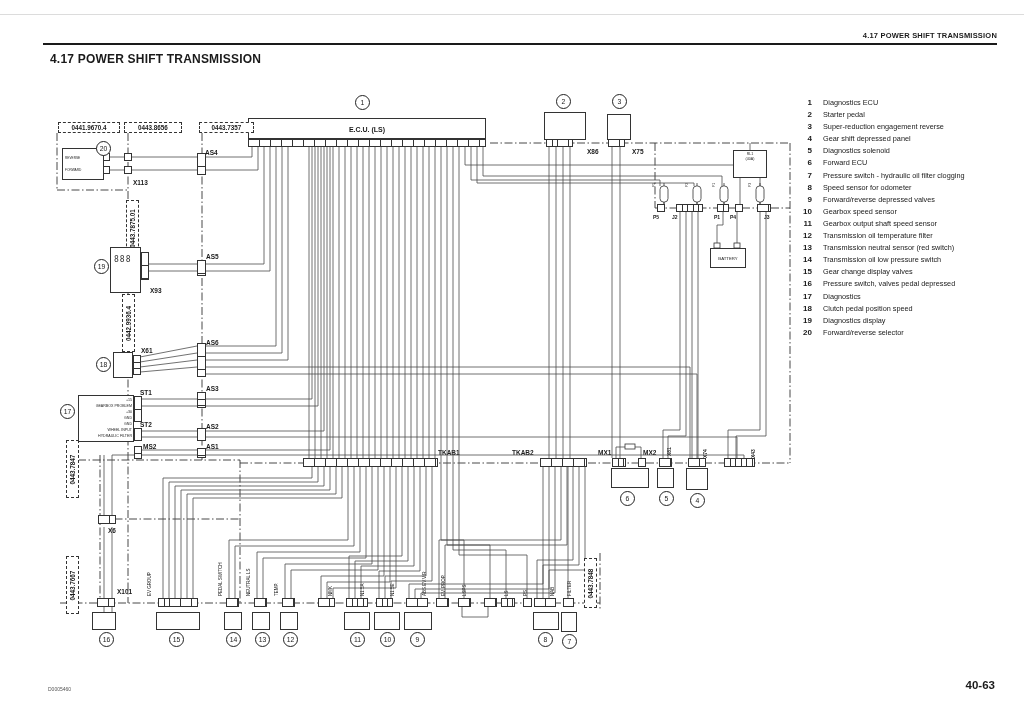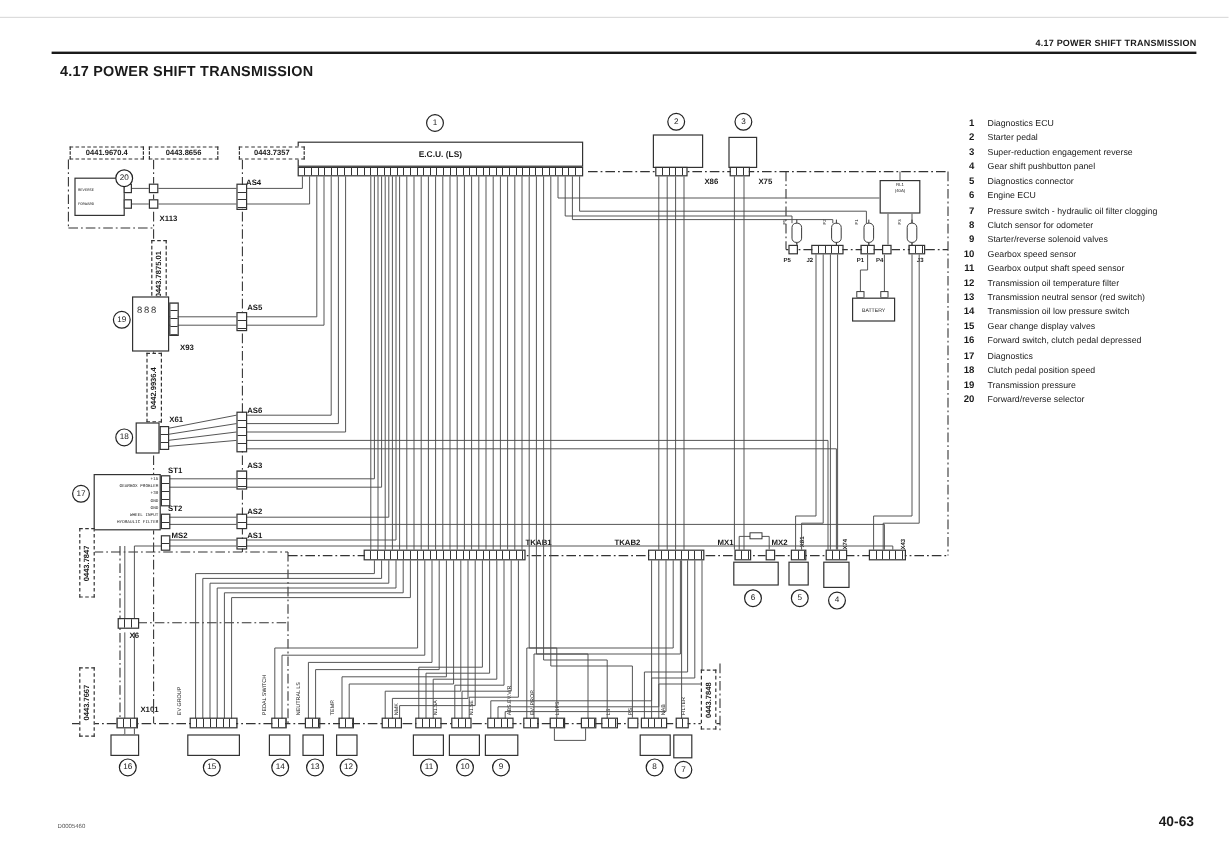--- a/index.html
+++ b/index.html
@@ -41,21 +41,21 @@
   .info-rows{position:absolute;left:80px;top:397px;width:52px;font-size:3.6px;line-height:6px;
              text-align:right;color:#222;}
   .sel-rows{position:absolute;left:65px;top:152px;width:20px;font-size:3.2px;line-height:12px;color:#222;}
   .display888{position:absolute;left:114px;top:255px;width:24px;font-size:8px;letter-spacing:1px;
               color:#333;font-family:"DejaVu Sans Mono",monospace;}
   .battery{position:absolute;left:710px;top:248px;width:36px;height:20px;border:1px solid #333;
            background:#fff;font-size:4.3px;text-align:center;line-height:20px;box-sizing:border-box;}
   .relay{position:absolute;left:733px;top:150px;width:34px;height:28px;border:1px solid #333;
          background:#fff;box-sizing:border-box;font-size:3.6px;text-align:center;line-height:5px;padding-top:1px;}
   svg{position:absolute;left:0;top:0;z-index:1;pointer-events:none;}
-  .z2{z-index:2;} .z3{z-index:3;font-family:Liberation Mono, monospace;}
+  .z2{z-index:2;} .z3{z-index:3;}
 </style>
 </head>
 <body>
 
 <div id="page">
   <div class="scanline"></div>
   <div class="running">4.17 POWER SHIFT TRANSMISSION</div>
   <div class="hrule"></div>
   <div class="title">4.17 POWER SHIFT TRANSMISSION</div>
 
@@ -336,41 +336,41 @@
     <div class="legend-row">
         <span class="legend-num">2</span>
         <span class="legend-label">Starter pedal</span>
       </div>
     <div class="legend-row">
         <span class="legend-num">3</span>
         <span class="legend-label">Super-reduction engagement reverse</span>
       </div>
     <div class="legend-row">
         <span class="legend-num">4</span>
-        <span class="legend-label">Gear shift pushbutton panel</span>
+        <span class="legend-label">Gear shift depressed panel</span>
       </div>
     <div class="legend-row">
         <span class="legend-num">5</span>
-        <span class="legend-label">Diagnostics connector</span>
+        <span class="legend-label">Diagnostics solenoid</span>
       </div>
     <div class="legend-row">
         <span class="legend-num">6</span>
-        <span class="legend-label">Engine ECU</span>
+        <span class="legend-label">Forward ECU</span>
       </div>
     <div class="legend-row">
         <span class="legend-num">7</span>
         <span class="legend-label">Pressure switch - hydraulic oil filter clogging</span>
       </div>
     <div class="legend-row">
         <span class="legend-num">8</span>
-        <span class="legend-label">Clutch sensor for odometer</span>
+        <span class="legend-label">Speed sensor for odometer</span>
       </div>
     <div class="legend-row">
         <span class="legend-num">9</span>
-        <span class="legend-label">Starter/reverse solenoid valves</span>
+        <span class="legend-label">Forward/reverse depressed valves</span>
       </div>
     <div class="legend-row">
         <span class="legend-num">10</span>
         <span class="legend-label">Gearbox speed sensor</span>
       </div>
     <div class="legend-row">
         <span class="legend-num">11</span>
         <span class="legend-label">Gearbox output shaft speed sensor</span>
       </div>
     <div class="legend-row">
@@ -384,33 +384,33 @@
     <div class="legend-row">
         <span class="legend-num">14</span>
         <span class="legend-label">Transmission oil low pressure switch</span>
       </div>
     <div class="legend-row">
         <span class="legend-num">15</span>
         <span class="legend-label">Gear change display valves</span>
       </div>
     <div class="legend-row">
         <span class="legend-num">16</span>
-        <span class="legend-label">Forward switch, clutch pedal depressed</span>
+        <span class="legend-label">Pressure switch, valves pedal depressed</span>
       </div>
     <div class="legend-row">
         <span class="legend-num">17</span>
         <span class="legend-label">Diagnostics</span>
       </div>
     <div class="legend-row">
         <span class="legend-num">18</span>
         <span class="legend-label">Clutch pedal position speed</span>
       </div>
     <div class="legend-row">
         <span class="legend-num">19</span>
-        <span class="legend-label">Transmission pressure</span>
+        <span class="legend-label">Diagnostics display</span>
       </div>
     <div class="legend-row">
         <span class="legend-num">20</span>
         <span class="legend-label">Forward/reverse selector</span>
       </div>
   </div>
 
   <div class="footer-code">D0005460</div>
   <div class="footer-page">40-63</div>
 </div>

